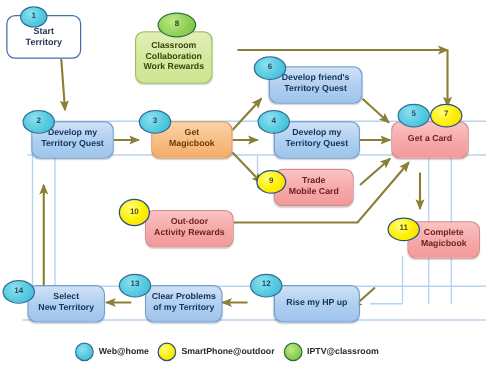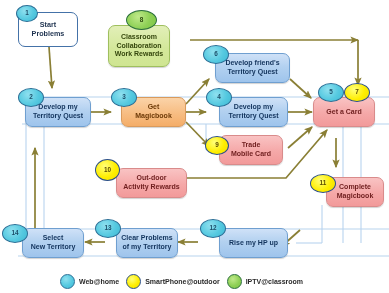--- a/index.html
+++ b/index.html
@@ -113,23 +113,23 @@
       <path d="M300,230 L282,246"></path>
 
       <path d="M198,242 L178,242"></path>
 
       <path d="M105,242 L85,242"></path>
 
       <path d="M35,238 L35,148"></path>
     </g>
   </svg>
 
-  <div class="node sk-white" style="left:18px;top:12px;width:60px;height:35px;font-size:7.2px;">
+  <div class="node sk-white" style="left:5px;top:12px;width:60px;height:35px;font-size:7.2px;">
     <span class="ln">Start</span>
-    <span class="ln">Problems</span>
+    <span class="ln">Territory</span>
   </div>
   <div class="badge b-cyan" style="left:16px;top:5px;width:20px;height:15px;font-size:6.4px;">
     <span>1</span>
   </div>
 
   <div class="node sk-green" style="left:108px;top:25px;width:62px;height:42px;font-size:7px;">
     <span class="ln">Classroom</span>
     <span class="ln">Collaboration</span>
     <span class="ln">Work Rewards</span>
   </div>

